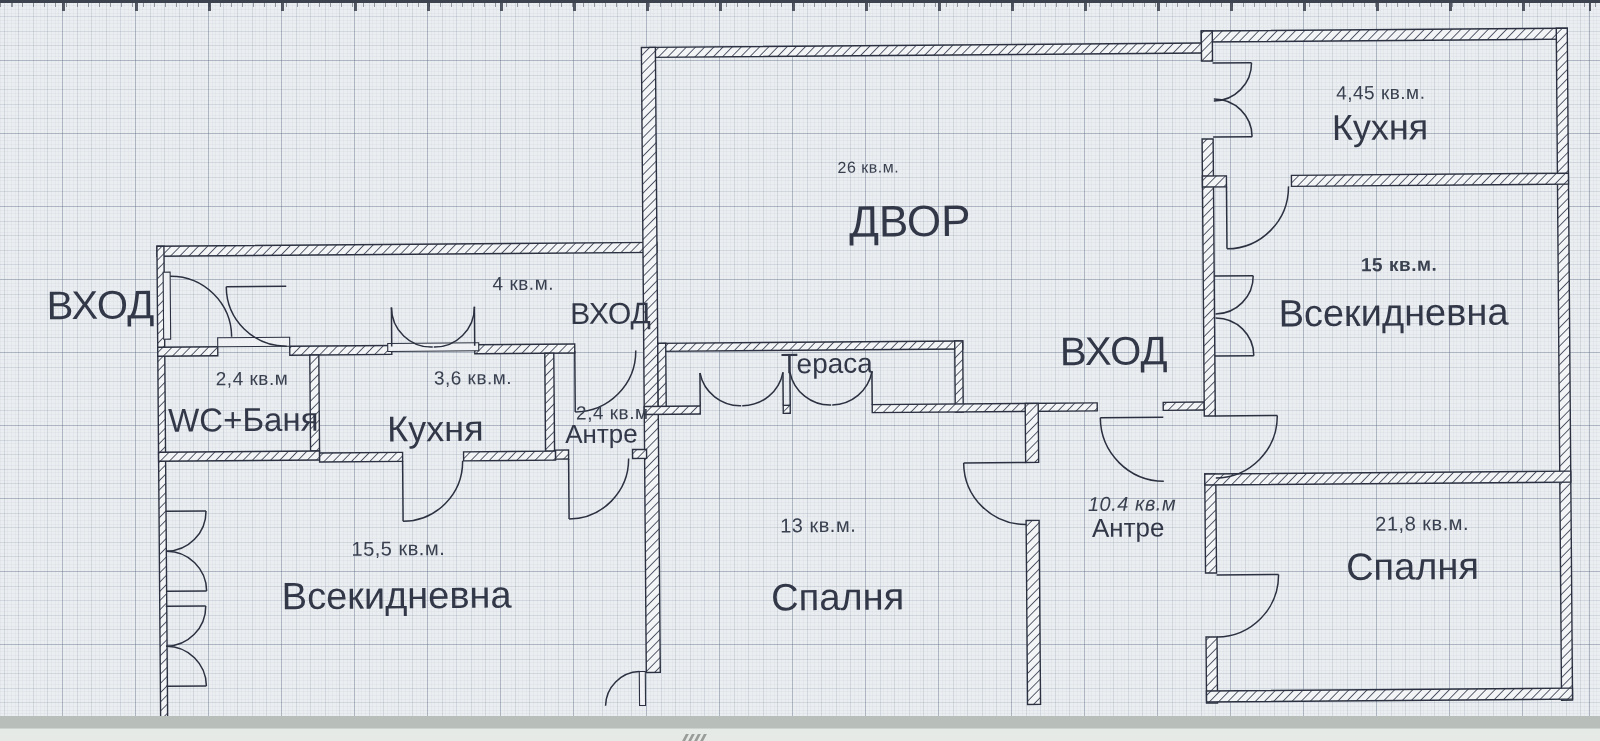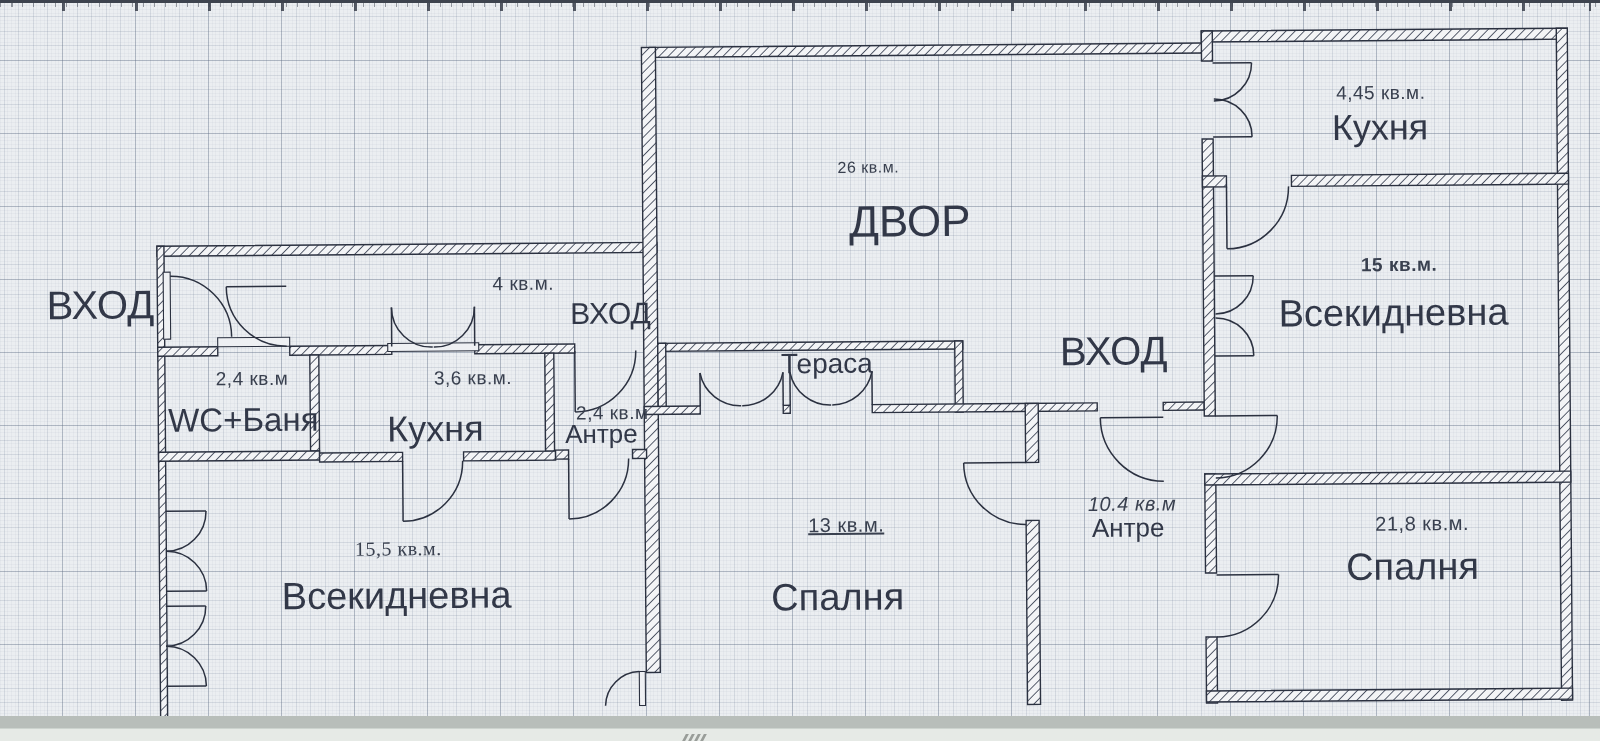--- a/index.html
+++ b/index.html
@@ -211,24 +211,24 @@
 
   <span class="lbl area" style="left:252px;top:375px;">2,4 кв.м</span>
   <span class="lbl" style="left:243px;top:416px;font-size:33px;">WC+Баня</span>
 
   <span class="lbl area" style="left:437px;top:376px;margin-left:36px;">3,6 кв.м.</span>
   <span class="lbl" style="left:435px;top:427px;font-size:36px;">Кухня</span>
 
   <span class="lbl area" style="left:612px;top:412px;">2,4 кв.м</span>
   <span class="lbl" style="left:601px;top:433px;font-size:26px;">Антре</span>
 
-  <span class="lbl area" style="left:397px;top:546px;font-size:20px;font-family:Liberation Serif, serif;">15,5 кв.м.</span>
+  <span class="lbl area" style="left:397px;top:546px;font-size:20px;">15,5 кв.м.</span>
   <span class="lbl big" style="left:395px;top:593px;">Всекидневна</span>
 
-  <span class="lbl area" style="left:845px;top:526px;font-size:20px;text-decoration:underline;">13 кв.м.</span>
+  <span class="lbl area" style="left:817px;top:526px;font-size:20px;">13 кв.м.</span>
   <span class="lbl big" style="left:836px;top:598px;">Спалня</span>
 
   <span class="lbl area" style="left:1131px;top:507px;font-size:20px;font-style:italic;">10.4 кв.м</span>
   <span class="lbl" style="left:1127px;top:531px;font-size:26px;">Антре</span>
 
   <span class="lbl area" style="left:1383px;top:98px;text-align:right;">4,45 кв.м.</span>
   <span class="lbl" style="left:1382px;top:133px;font-size:36px;">Кухня</span>
 
   <span class="lbl area" style="left:1400px;top:270px;font-weight:bold;">15 кв.м.</span>
   <span class="lbl big" style="left:1394px;top:318px;">Всекидневна</span>

